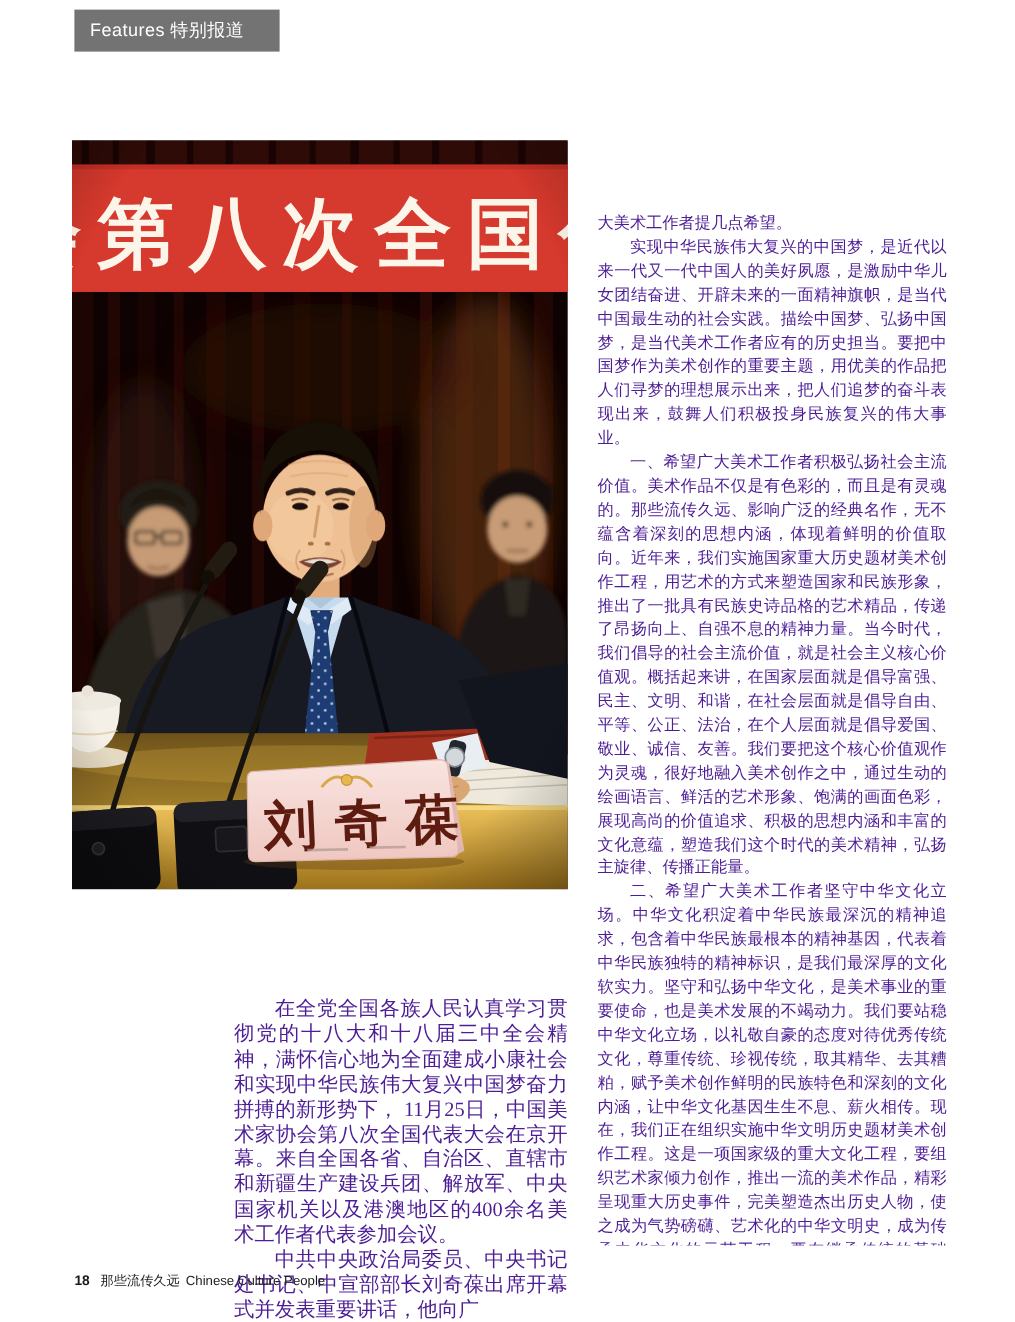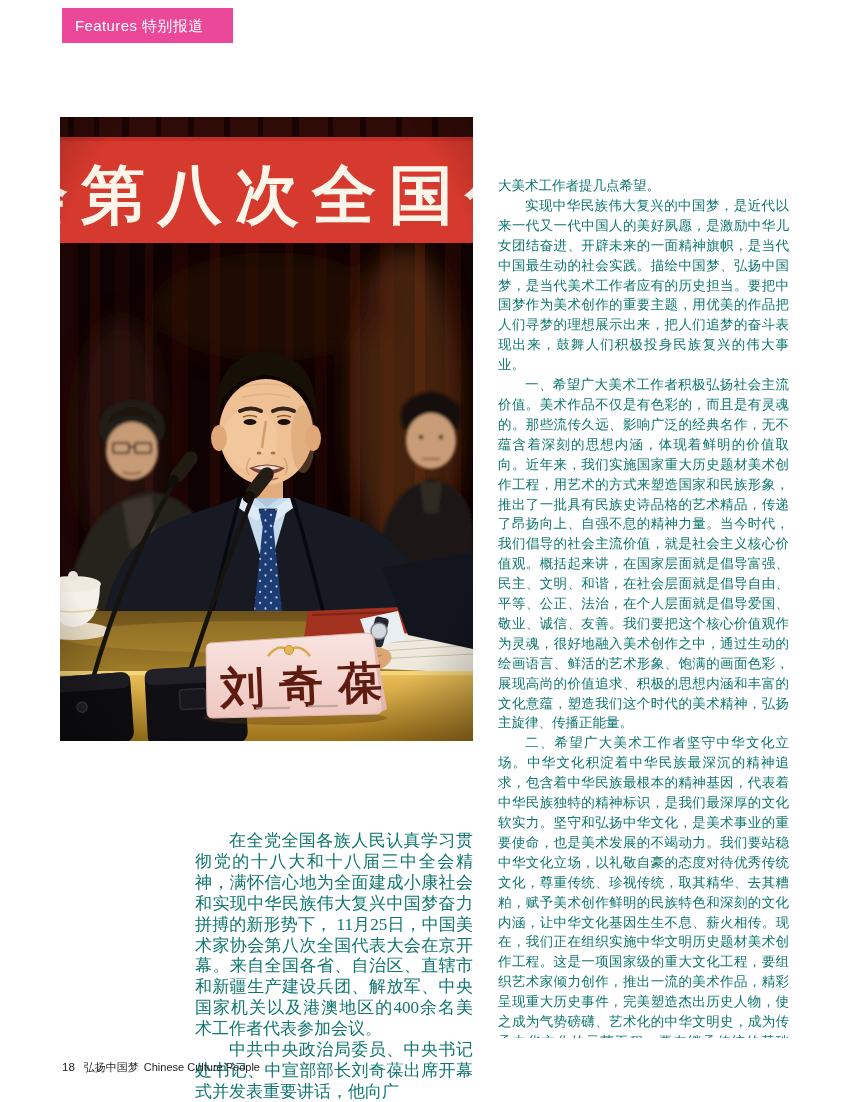--- a/index.html
+++ b/index.html
@@ -1,40 +1,40 @@
 <!DOCTYPE html>
 <html><head>
 <meta charset="utf-8">
 <style>
   html,body{margin:0;padding:0;}
   body{width:846px;height:1102px;position:relative;background:#ffffff;
        font-family:"Liberation Sans","DejaVu Sans",sans-serif;}
   .page{position:absolute;inset:0;overflow:hidden;}
 
   .badge{position:absolute;left:62px;top:8px;width:171px;height:35px;
-         background:#ec4899;color:#fff;font-size:15px;line-height:35px;
+         background:#737373;color:#fff;font-size:15px;line-height:35px;
          padding-left:13px;box-sizing:border-box;letter-spacing:.4px;}
 
   .photo{position:absolute;left:60px;top:117px;width:413px;height:624px;
          overflow:hidden;background:#120303;margin:0;}
   .photo svg{display:block;}
 
   .caption{position:absolute;left:60px;top:748px;width:413px;
            font-size:11px;color:#2e2a26;letter-spacing:.2px;}
 
-  .col{position:absolute;text-align:justify;color:#0f766e;
+  .col{position:absolute;text-align:justify;color:#4c1d95;
        font-family:"Liberation Serif","DejaVu Serif",serif;}
   .left-col{left:195px;top:831px;width:278px;font-size:17px;line-height:20.9px;}
   .right-col{left:498px;top:176px;width:291px;font-size:13.5px;line-height:19.9px;
              height:862px;overflow:hidden;}
   .col p{margin:0;text-indent:2em;}
   .col p.cont{text-indent:0;}
 
   .footer{position:absolute;left:62px;top:1060px;font-size:11px;color:#1c1c1c;}
-  .footer .pn{font-weight:normal;font-size:11.5px;margin-right:9px;}
+  .footer .pn{font-weight:bold;font-size:11.5px;margin-right:9px;}
   .footer .cn{margin-right:5px;}
 </style>
 </head>
 <body>
 
 <div class="page">
 
   <div class="badge">
     <span>Features 特别报道</span>
   </div>
@@ -251,16 +251,16 @@
   </div>
 
   <div class="col right-col">
     <p class="cont">大美术工作者提几点希望。</p>
     <p>实现中华民族伟大复兴的中国梦，是近代以来一代又一代中国人的美好夙愿，是激励中华儿女团结奋进、开辟未来的一面精神旗帜，是当代中国最生动的社会实践。描绘中国梦、弘扬中国梦，是当代美术工作者应有的历史担当。要把中国梦作为美术创作的重要主题，用优美的作品把人们寻梦的理想展示出来，把人们追梦的奋斗表现出来，鼓舞人们积极投身民族复兴的伟大事业。</p>
     <p>一、希望广大美术工作者积极弘扬社会主流价值。美术作品不仅是有色彩的，而且是有灵魂的。那些流传久远、影响广泛的经典名作，无不蕴含着深刻的思想内涵，体现着鲜明的价值取向。近年来，我们实施国家重大历史题材美术创作工程，用艺术的方式来塑造国家和民族形象，推出了一批具有民族史诗品格的艺术精品，传递了昂扬向上、自强不息的精神力量。当今时代，我们倡导的社会主流价值，就是社会主义核心价值观。概括起来讲，在国家层面就是倡导富强、民主、文明、和谐，在社会层面就是倡导自由、平等、公正、法治，在个人层面就是倡导爱国、敬业、诚信、友善。我们要把这个核心价值观作为灵魂，很好地融入美术创作之中，通过生动的绘画语言、鲜活的艺术形象、饱满的画面色彩，展现高尚的价值追求、积极的思想内涵和丰富的文化意蕴，塑造我们这个时代的美术精神，弘扬主旋律、传播正能量。</p>
     <p>二、希望广大美术工作者坚守中华文化立场。中华文化积淀着中华民族最深沉的精神追求，包含着中华民族最根本的精神基因，代表着中华民族独特的精神标识，是我们最深厚的文化软实力。坚守和弘扬中华文化，是美术事业的重要使命，也是美术发展的不竭动力。我们要站稳中华文化立场，以礼敬自豪的态度对待优秀传统文化，尊重传统、珍视传统，取其精华、去其糟粕，赋予美术创作鲜明的民族特色和深刻的文化内涵，让中华文化基因生生不息、薪火相传。现在，我们正在组织实施中华文明历史题材美术创作工程。这是一项国家级的重大文化工程，要组织艺术家倾力创作，推出一流的美术作品，精彩呈现重大历史事件，完美塑造杰出历史人物，使之成为气势磅礴、艺术化的中华文明史，成为传承中华文化的示范工程。要在继承传统的基础上，大力推进美术观念、内容、风格、流派的创</p>
   </div>
 
   <div class="footer">
-    <span class="pn">18</span><span class="cn">弘扬中国梦</span><span class="en">Chinese Culture People</span>
+    <span class="pn">18</span><span class="cn">那些流传久远</span><span class="en">Chinese Culture People</span>
   </div>
 
 </div>
 
 </body></html>

